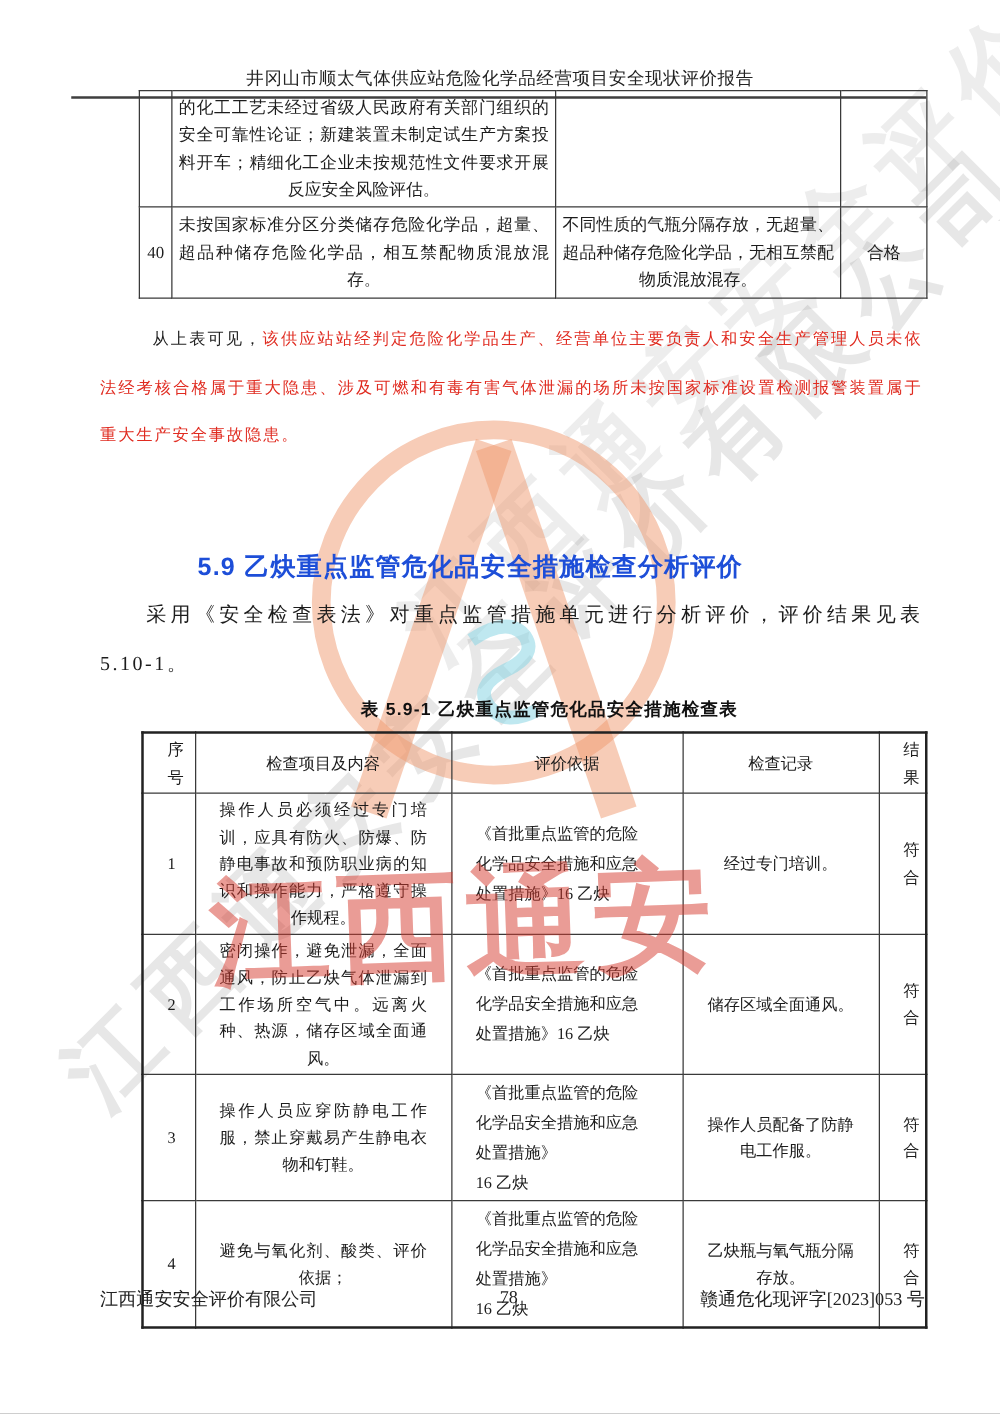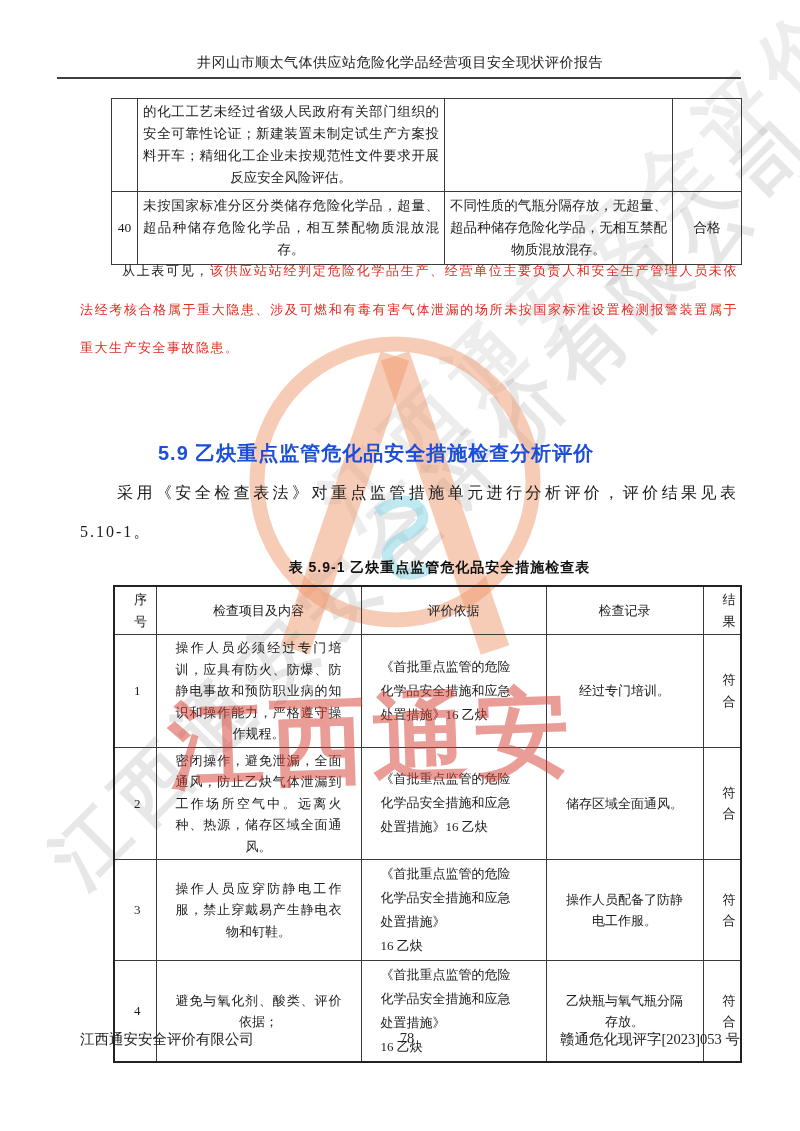--- a/index.html
+++ b/index.html
@@ -31,21 +31,21 @@
     text-align:center; font-size:14px; letter-spacing:0.5px; color:#222;
   }
   .header-rule {
     position:absolute; left:57px; top:77px; width:684px; z-index:1;
     border-top:2px solid #3f3f3f;
   }
   
   table { border-collapse:collapse; table-layout:fixed; z-index:1; }
   td, th { border:1px solid #3a3a3a; vertical-align:middle; overflow:hidden; }
   .top-table {
-    position:absolute; left:111px; top:98px; width:630px;
+    position:absolute; left:111px; top:72px; width:630px;
     font-size:13.5px; line-height:22px; border:1.5px solid #333;padding-left:43px;
   }
   .top-table td { padding:2px 5px; }
   .check-table {
     position:absolute; left:113px; top:585px; width:627px;
     font-size:13px; line-height:21.5px; border:2px solid #222;
   }
   .check-table td, .check-table th { padding:2px 19px; font-weight:normal; }
   .check-table .hdr td { text-align:center; }
   .c-just { text-align:justify; text-align-last:center; }

